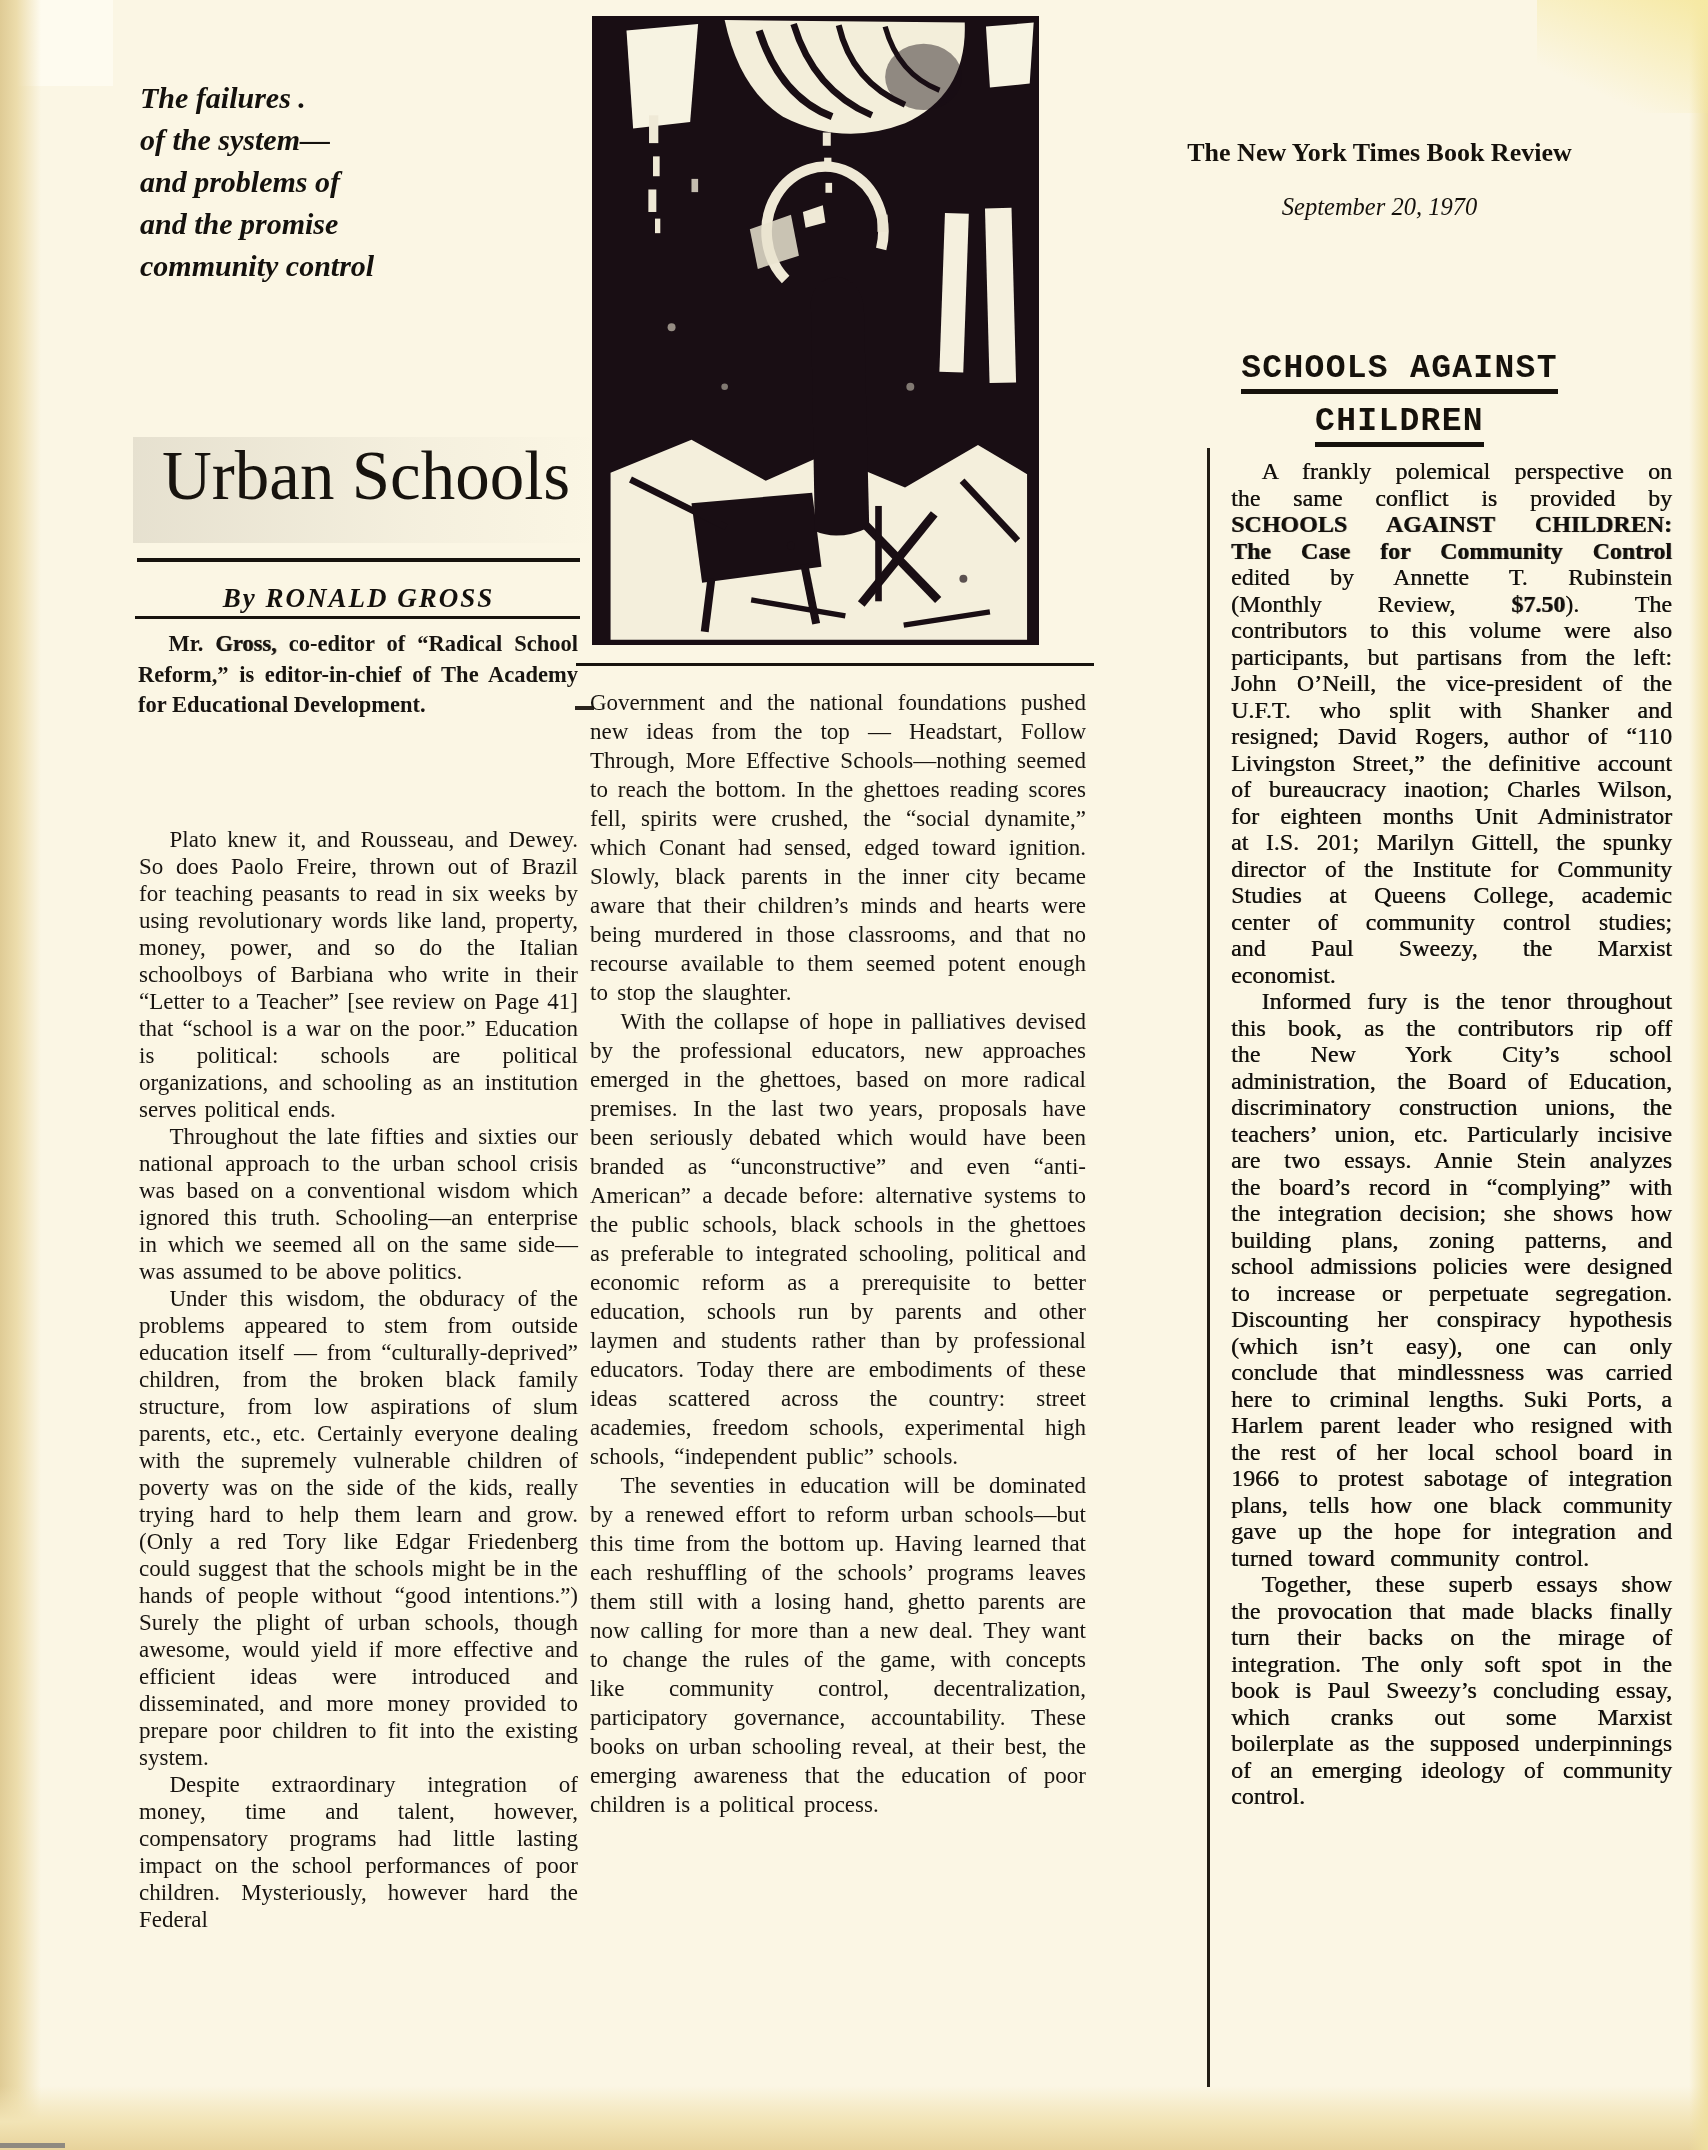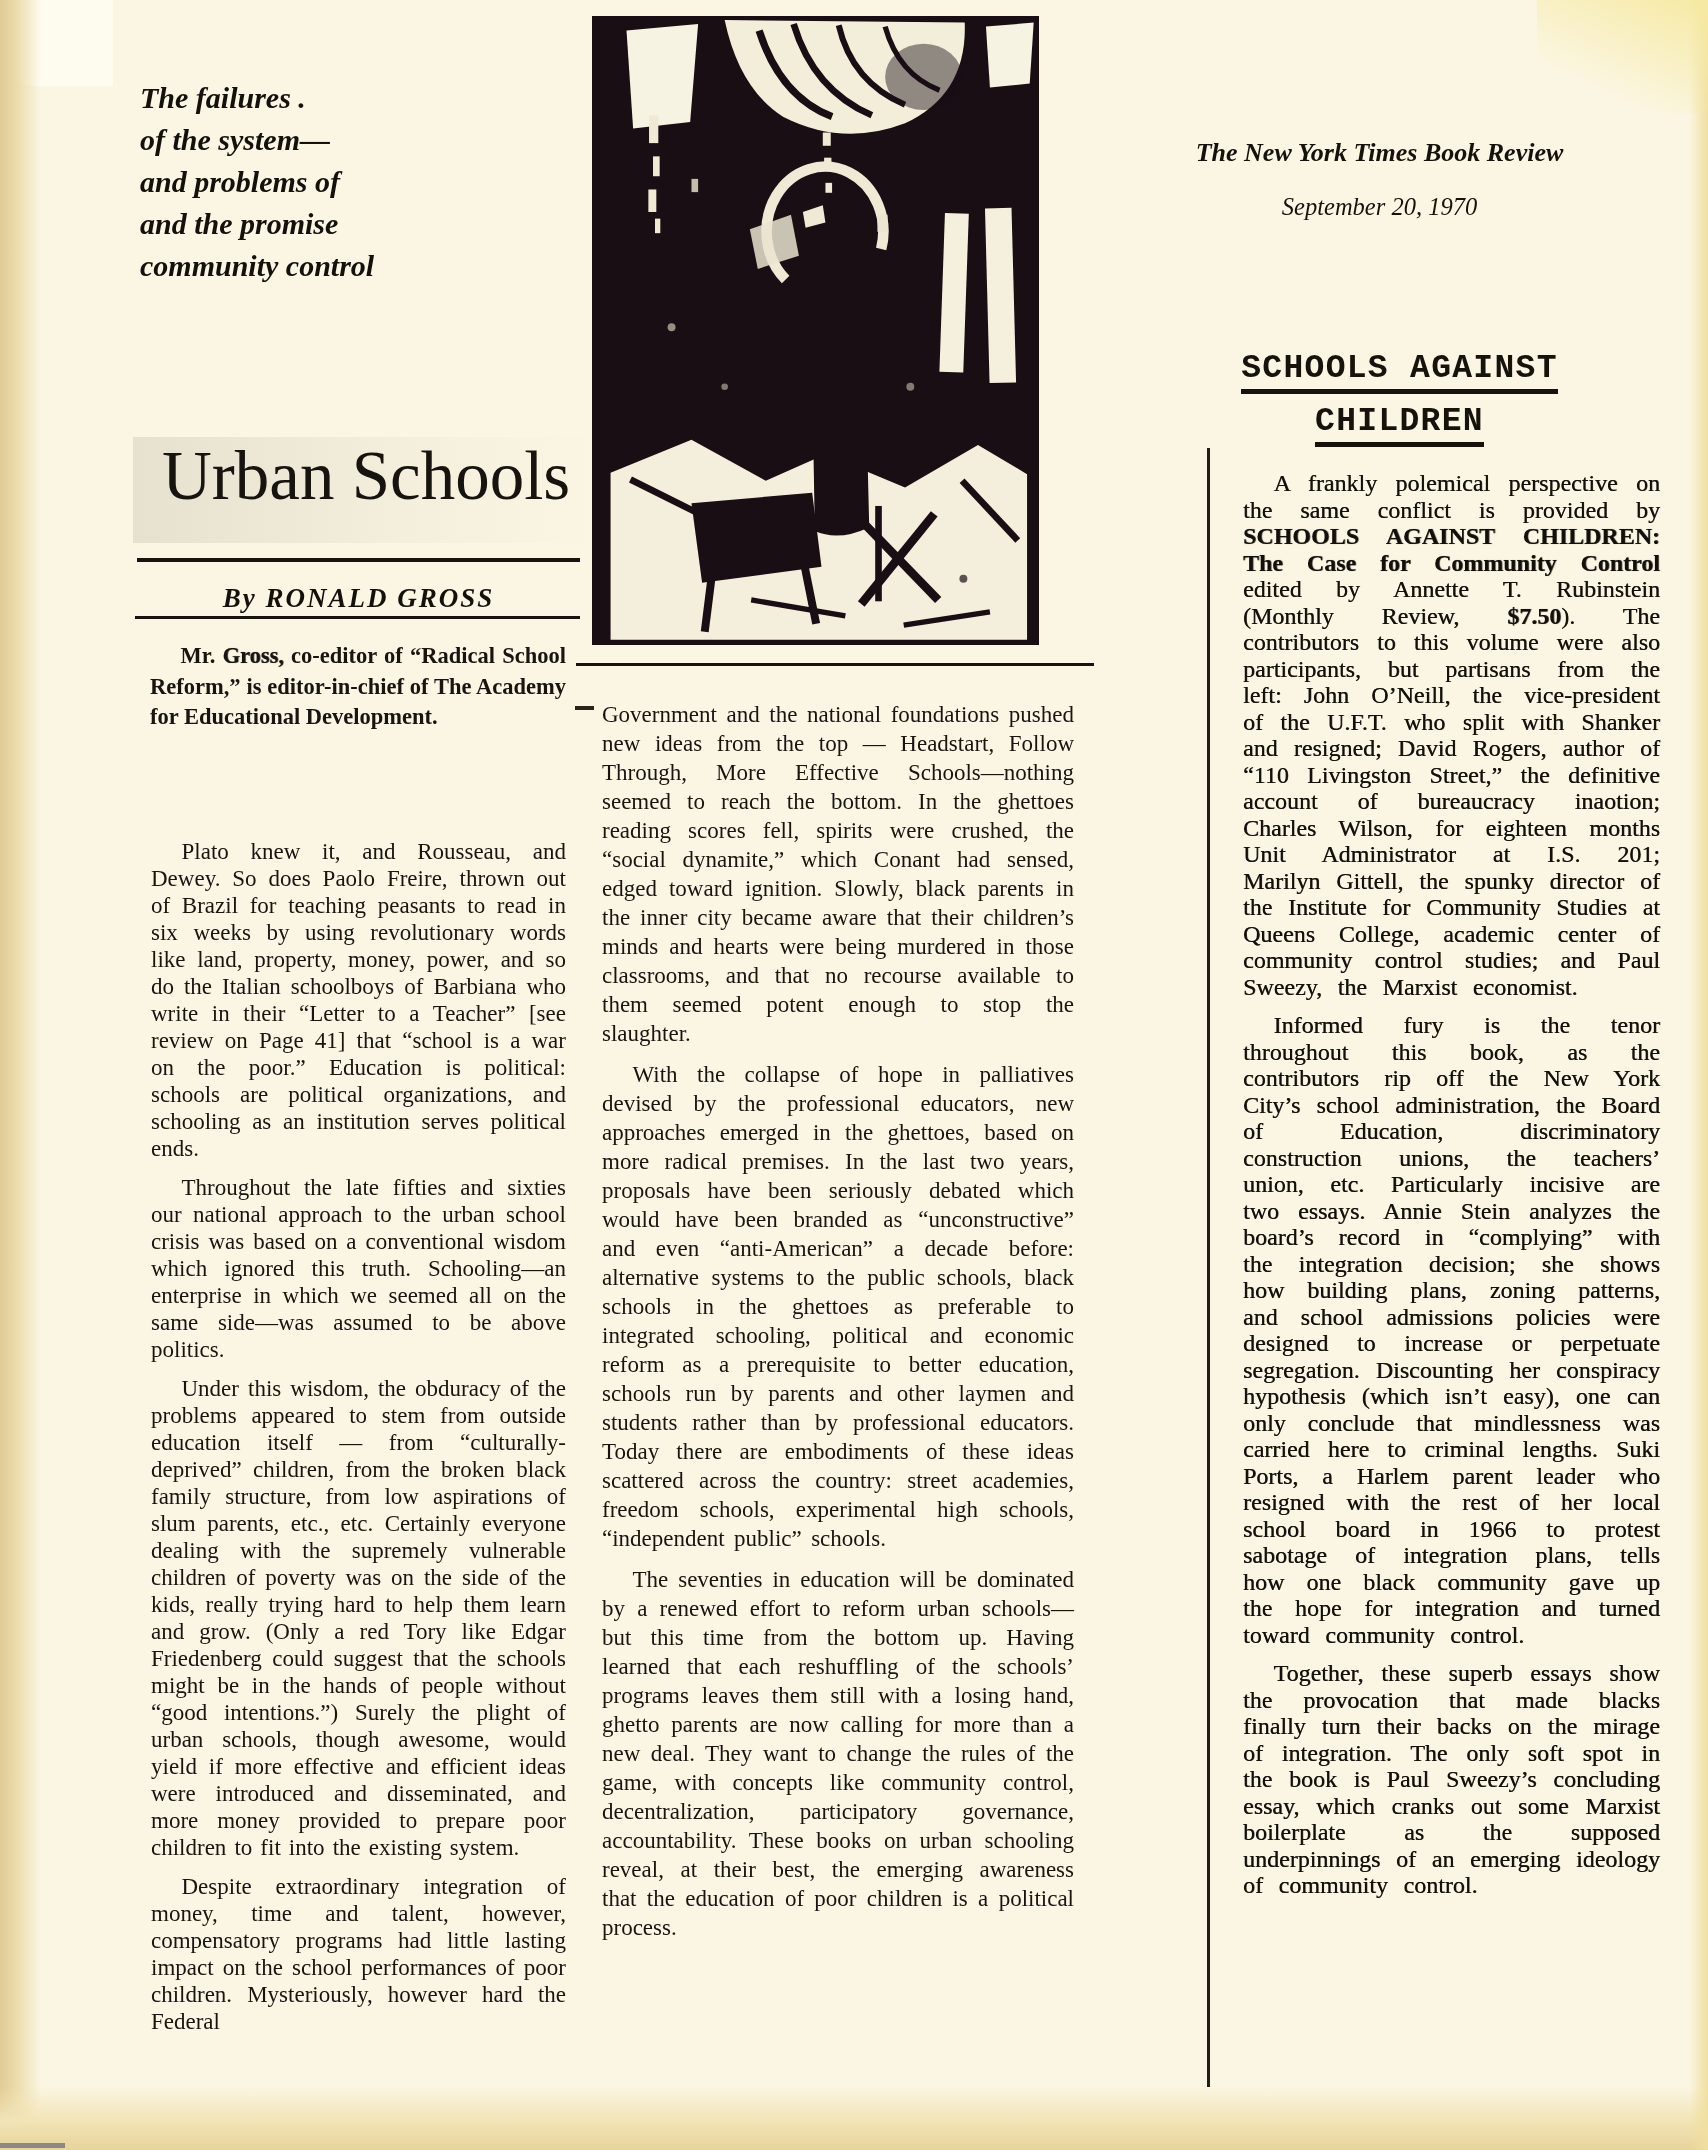--- a/index.html
+++ b/index.html
@@ -43,34 +43,34 @@
 
   
   .photo-frame{position:absolute;left:592px;top:16px;width:447px;height:629px;background:#190e14;}
   .photo-frame svg{display:block;width:100%;height:100%;}
   .photo-rule{left:576px;top:663px;width:518px;height:3.3px;}
   .middle-body{position:absolute;left:590px;top:688px;width:496px;
     font-size:23px;line-height:29px;text-align:justify;word-spacing:.16em;}
 
   
   .masthead-pub{position:absolute;left:1165px;top:138px;width:429px;text-align:center;
-    font-size:26px;font-weight:bold;font-style:italic;color:#15110c;}
+    font-size:26px;font-weight:bold;color:#15110c;}
   .masthead-date{position:absolute;left:1165px;top:193px;width:429px;text-align:center;
     font-size:24.5px;font-style:italic;color:#15110c;}
   .sac-headline{position:absolute;left:1214px;top:306px;width:371px;text-align:center;
     font-family:"Liberation Mono","DejaVu Sans Mono",monospace;
     font-weight:bold;font-size:33px;line-height:53px;letter-spacing:1.3px;color:#16120c;margin-top:36px;}
   .sac-headline .u{border-bottom:5.3px solid #16120c;padding-bottom:2px;}
   .v-rule{position:absolute;left:1207px;top:448px;width:2.7px;height:1639px;background:#231d15;}
   .right-body{position:absolute;left:1231px;top:458px;width:441px;
     font-size:24px;line-height:26.5px;text-align:justify;word-spacing:.40em;
     color:#13100c;text-shadow:0.4px 0 rgba(19,16,12,.8);}
 
   
-  .para{margin:12px;text-indent:30.5px;}
+  .para{margin:0;text-indent:30.5px;}
   .para.no-indent{text-indent:0;}
   .para b{font-weight:bold;text-shadow:0.7px 0 0.7px rgba(10,8,5,.65);}
 </style>
 </head>
 <body>
 
 <div class="corner-tl"></div>
 <div class="edge-left"></div>
 <div class="edge-bottom"></div>
 <div class="edge-right"></div>

